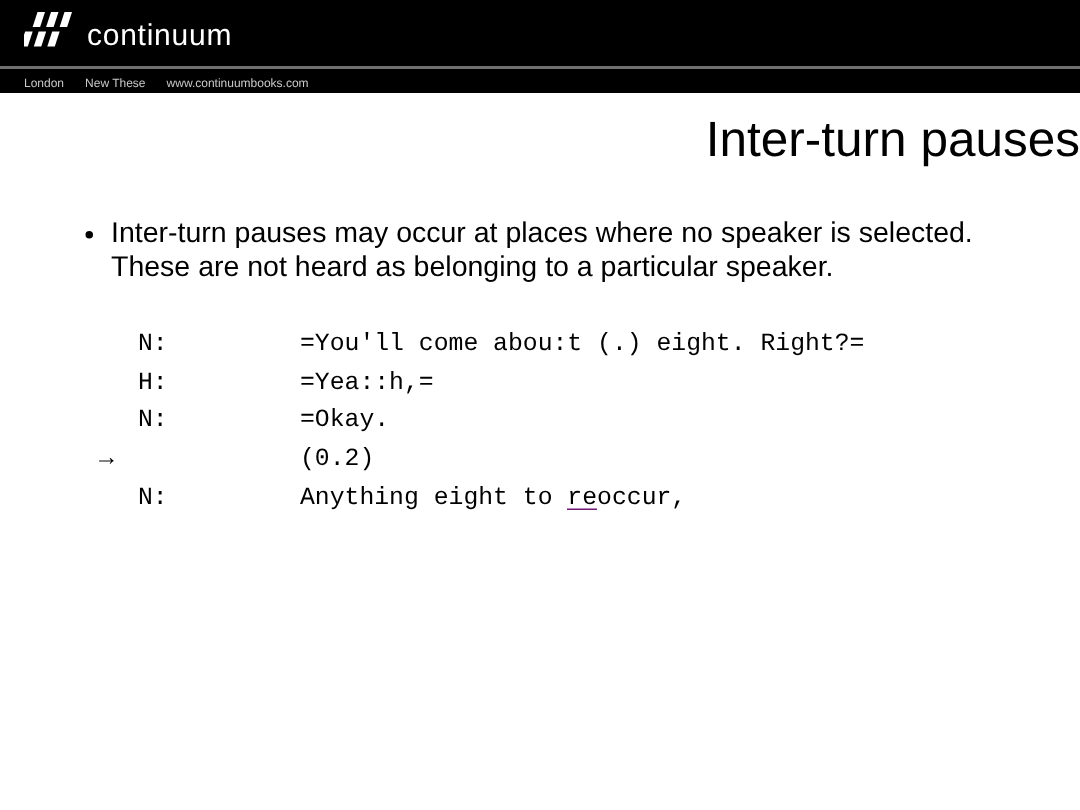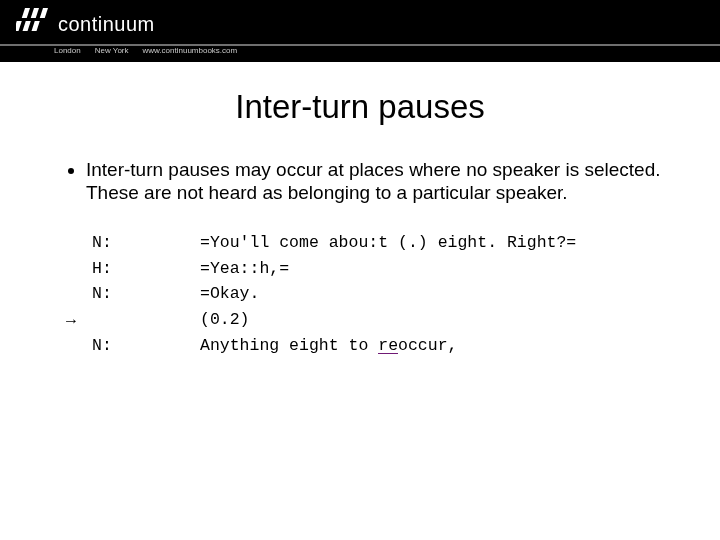--- a/index.html
+++ b/index.html
@@ -37,39 +37,38 @@
     letter-spacing: 0.5px;
   }
   .header-divider {
     height: 2px;
     background: #6f6f6f;
     width: 100%;
   }
   .header-bottom {
     height: 18px;
     display: flex;
-    align-items: flex-start;
+    align-items: center;
     padding-left: 16px;
     gap: 14px;
     font-size: 8px;
     color: #c9c9c9;
-    margin-left: 38px;
   }
   .slide-title {
-    text-align: center;
+    text-align: right;
     font-size: 33px;
-    margin-top: 26px;
+    margin-top: 12px;
     margin-bottom: 32px;
     font-weight: 400;
   }
   .body-area {
     padding: 0 44px 0 56px;
   }
   ul.bullets {
-    margin: 12px;
+    margin: 0;
     padding: 0 0 0 18px;
   }
   ul.bullets li {
     font-size: 19px;
     line-height: 1.22;
     text-align: left;
   }
   .transcript {
     margin-top: 26px;
     padding-left: 10px;
@@ -104,21 +103,21 @@
             <rect x="23" y="13" width="5" height="10" transform="skewX(-18)"></rect>
           </g>
         </svg>
       </span>
       <span class="brand-name">continuum</span>
     </div>
   </div>
   <div class="header-divider"></div>
   <div class="header-bottom">
     <span>London</span>
-    <span>New York</span>
+    <span>New These</span>
     <span>www.continuumbooks.com</span>
   </div>
 </div>
 
 <div class="slide-title">Inter-turn pauses</div>
 
 <div class="body-area">
 
   <ul class="bullets">
     <li>Inter-turn pauses may occur at places where no speaker is selected. These are not heard as belonging to a particular speaker.</li>

